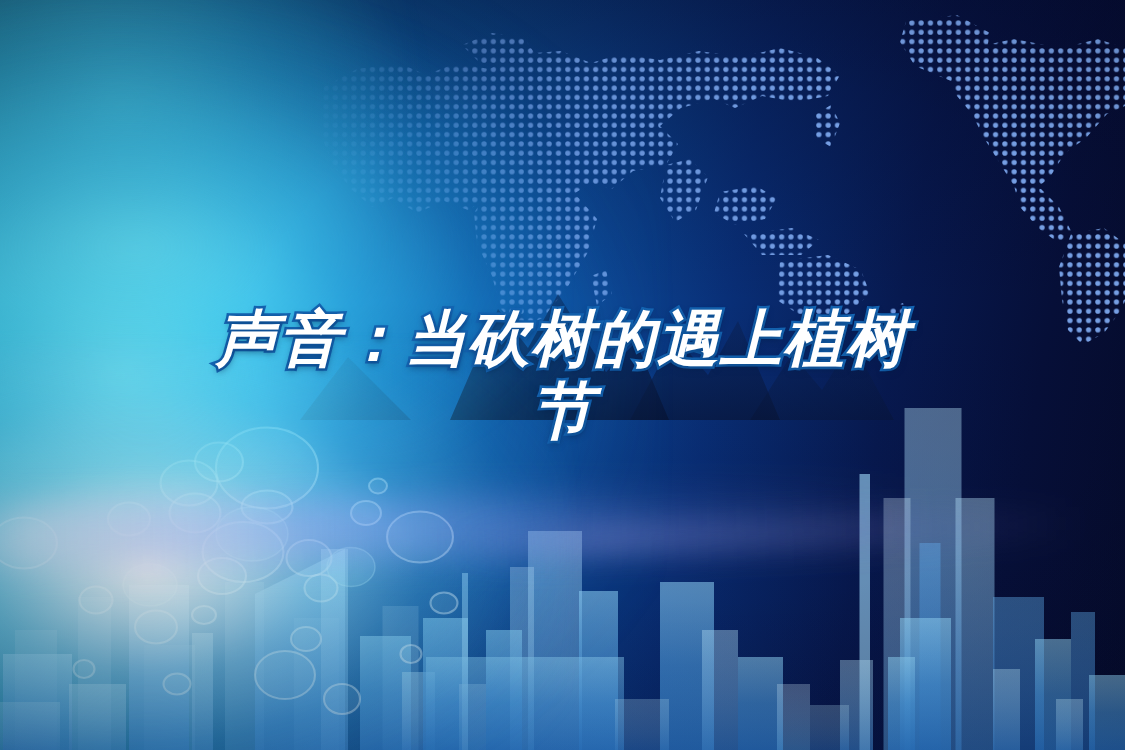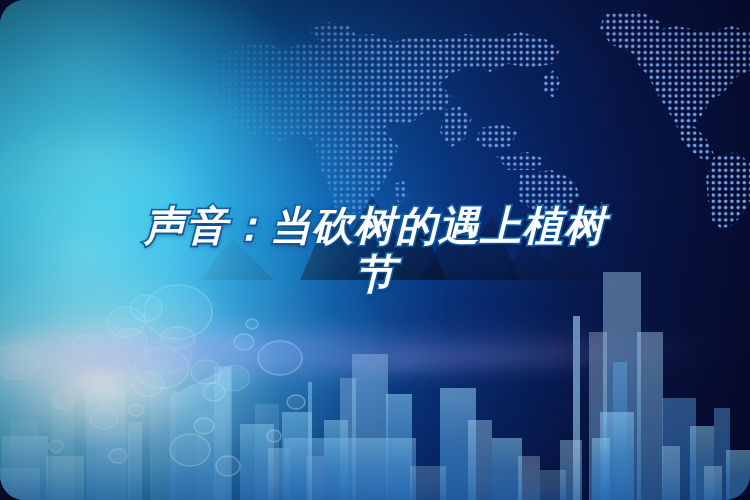--- a/index.html
+++ b/index.html
@@ -7,21 +7,20 @@
     width:750px; height:500px;
     background:#050a28;
     font-family:"Liberation Sans", sans-serif;
     overflow:hidden;
   }
   #stage{
     position:relative;
     width:750px; height:500px;
     overflow:hidden;
     background:#050a28;
-    border-radius:25px;
   }
   .layer{ position:absolute; inset:0; }
 
   
   .bg-base{
     background:
       linear-gradient(180deg, rgba(5,10,45,0.55) 0%, rgba(5,10,45,0.0) 40%, rgba(5,14,55,0.25) 100%),
       linear-gradient(100deg,
         #37d3e0 0%,
         #2ab6dc 9%,

